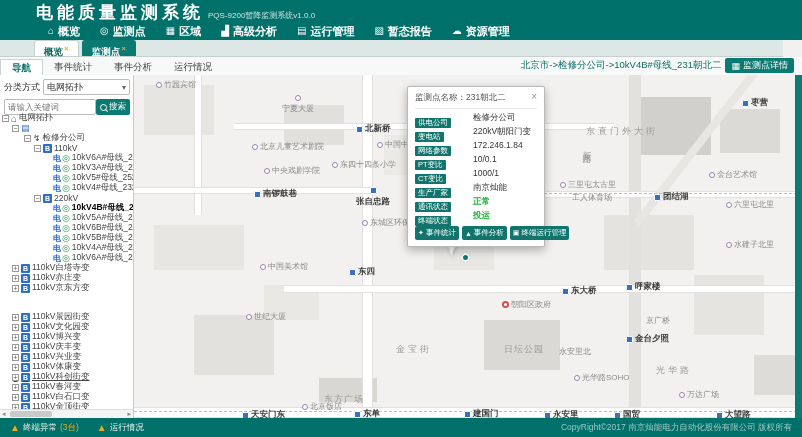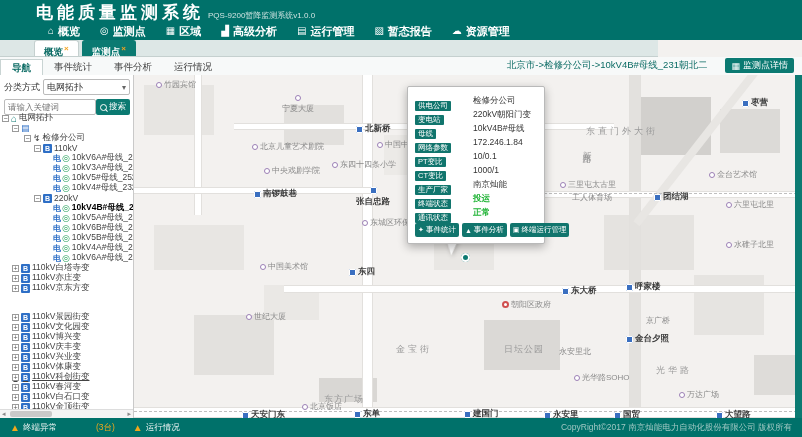--- a/index.html
+++ b/index.html
@@ -8,32 +8,32 @@
        background:#f3f1ef;-webkit-font-smoothing:antialiased;}
   
   .header{position:absolute;left:0;top:0;width:802px;height:40px;background:#00716a;}
   .title-row{position:absolute;left:36px;top:1px;height:22px;display:flex;align-items:flex-end;}
   .app-title{color:#fff;font-size:17px;font-weight:bold;letter-spacing:4px;line-height:20px;}
   .app-subtitle{color:#cfe4e2;font-size:8px;margin-left:4px;margin-bottom:2px;}
   .menu-row{position:absolute;left:48px;top:22px;height:18px;display:flex;gap:20px;align-items:center;}
   .menu-item{display:flex;align-items:center;gap:4px;color:#fff;font-size:11px;font-weight:bold;cursor:pointer;white-space:nowrap;}
   .menu-item .mi{font-size:10px;line-height:10px;}
   
-  .tabrow{position:absolute;left:0;top:40px;width:658px;height:17px;background:#dde7e6;border-bottom:1px solid #c5d0cf;box-sizing:border-box;}
+  .tabrow{position:absolute;left:0;top:40px;width:783px;height:17px;background:#dde7e6;border-bottom:1px solid #c5d0cf;box-sizing:border-box;}
   .tabs-wrap{position:absolute;left:34px;bottom:0;display:flex;gap:3px;}
   .tab{height:15px;padding:0 9px;border-radius:3px 3px 0 0;font-size:9.5px;line-height:15px;
        background:#fff;border:1px solid #c5d0cf;border-bottom:none;color:#0b6b64;font-weight:bold;cursor:pointer;position:relative;}
   .tab.active{background:#0b7a72;color:#fff;border-color:#0b7a72;}
   .tab sup{color:#f4a21f;font-size:8px;margin-left:1px;}
   
   .navband{position:absolute;left:0;top:57px;width:802px;height:22px;background:#f7f9f9;border-bottom:1px solid #ccd6d5;box-sizing:border-box;}
   .navtabs{position:absolute;left:0;bottom:0;display:flex;}
   .navtab{font-size:9.5px;color:#444;padding:2px 11px;cursor:pointer;}
   .navtab.active{background:#fff;border:1px solid #c9d4d3;border-bottom:1px solid #fff;color:#0b6b64;font-weight:bold;}
-  .nav-right{position:absolute;right:8px;top:1px;display:flex;align-items:center;gap:18px;}
+  .nav-right{position:absolute;right:8px;top:1px;display:flex;align-items:center;gap:4px;}
   .breadcrumb{font-size:9.5px;color:#0b6b64;}
   .detail-btn{height:15px;background:#0b7a72;color:#fff;border:none;border-radius:2px;font-size:9px;
               display:flex;align-items:center;gap:3px;padding:0 6px;cursor:pointer;font-family:inherit;}
   
   .sidebar{position:absolute;left:0;top:75px;width:134px;height:343px;background:#fff;border-right:1px solid #c9c9c9;box-sizing:border-box;overflow:hidden;}
   .classify-row{display:flex;align-items:center;gap:3px;padding:4px 3px 2px 4px;font-size:9px;color:#333;}
   .select{flex:1;height:14px;border:1px solid #bbb;border-radius:2px;background:#fff;display:flex;align-items:center;justify-content:space-between;padding:0 3px;font-size:9px;color:#333;cursor:pointer;}
   .select .arrow{color:#666;font-size:8px;}
   .search-row{display:flex;align-items:center;gap:0;padding:2px 3px 3px 4px;}
   .search-row input{flex:1;width:60px;height:14px;border:1px solid #bbb;border-radius:2px;font-size:8.5px;padding:0 3px;color:#333;font-family:inherit;}
@@ -85,21 +85,21 @@
   .pval.good{color:#1fb335;font-weight:bold;}
   .pbtns{display:flex;gap:3px;margin-top:5px;}
   .pbtn{background:#11756d;color:#fff;border:none;border-radius:2px;font-size:7.5px;height:14px;display:flex;align-items:center;gap:2px;padding:0 3px;cursor:pointer;white-space:nowrap;font-family:inherit;}
   .pbtn .bi{font-size:7px;}
   .tail{position:absolute;left:311px;top:156px;width:0;height:0;border-top:24px solid #fff;border-left:5px solid transparent;border-right:14px solid transparent;z-index:29;filter:drop-shadow(1px 2px 2px rgba(0,0,0,.2));transform:rotate(-6deg);}
   
   .statusbar{position:absolute;left:0;top:418px;width:802px;height:19px;background:#00716a;display:flex;align-items:center;justify-content:space-between;padding:0 10px;box-sizing:border-box;z-index:50;}
   .status-left{display:flex;align-items:center;gap:18px;}
   .alert{display:flex;align-items:center;gap:3px;font-size:8.5px;color:#e8f2f1;cursor:pointer;}
   .alert .warn{color:#f0a81c;font-size:10px;line-height:10px;}
-  .alert .cnt{color:#f0a81c;margin-left:36px;}
+  .alert .cnt{color:#f0a81c;}
   .copyright{font-size:8.5px;color:#9fc7c3;}
 </style>
 </head>
 <body>
 
 <div id="app">
 
   <div class="header">
     <div class="title-row">
       <span class="app-title">电能质量监测系统</span>
@@ -522,30 +522,33 @@
         </span>
         <span class="maplabel ml-metro" style="left: 582px; top: 334px;">
           <span class="mic-metro"></span>
           <span>大望路</span>
         </span>
       </div>
 
     <div class="marker"></div>
 
     <div class="popup">
+      <div class="ptitle">
+        <span>监测点名称：231朝北二</span>
+        <span class="pclose">×</span>
+      </div>
       <div id="popup-fields">
           <div class="prow"><span class="chip">供电公司</span><span class="pval">检修分公司</span></div>
           <div class="prow"><span class="chip">变电站</span><span class="pval">220kV朝阳门变</span></div>
-          <div class="prow"><span class="chip">母线</span><span class="pval">10kV4B#母线</span></div>
           <div class="prow"><span class="chip">网络参数</span><span class="pval">172.246.1.84</span></div>
           <div class="prow"><span class="chip">PT变比</span><span class="pval">10/0.1</span></div>
           <div class="prow"><span class="chip">CT变比</span><span class="pval">1000/1</span></div>
           <div class="prow"><span class="chip">生产厂家</span><span class="pval">南京灿能</span></div>
+          <div class="prow"><span class="chip">通讯状态</span><span class="pval good">正常</span></div>
           <div class="prow"><span class="chip">终端状态</span><span class="pval good">投运</span></div>
-          <div class="prow"><span class="chip">通讯状态</span><span class="pval good">正常</span></div>
         </div>
       <div class="pbtns" id="popup-buttons">
           <button class="pbtn">
             <span class="bi">✦</span>
             <span>事件统计</span>
           </button>
           <button class="pbtn">
             <span class="bi">▲</span>
             <span>事件分析</span>
           </button>

